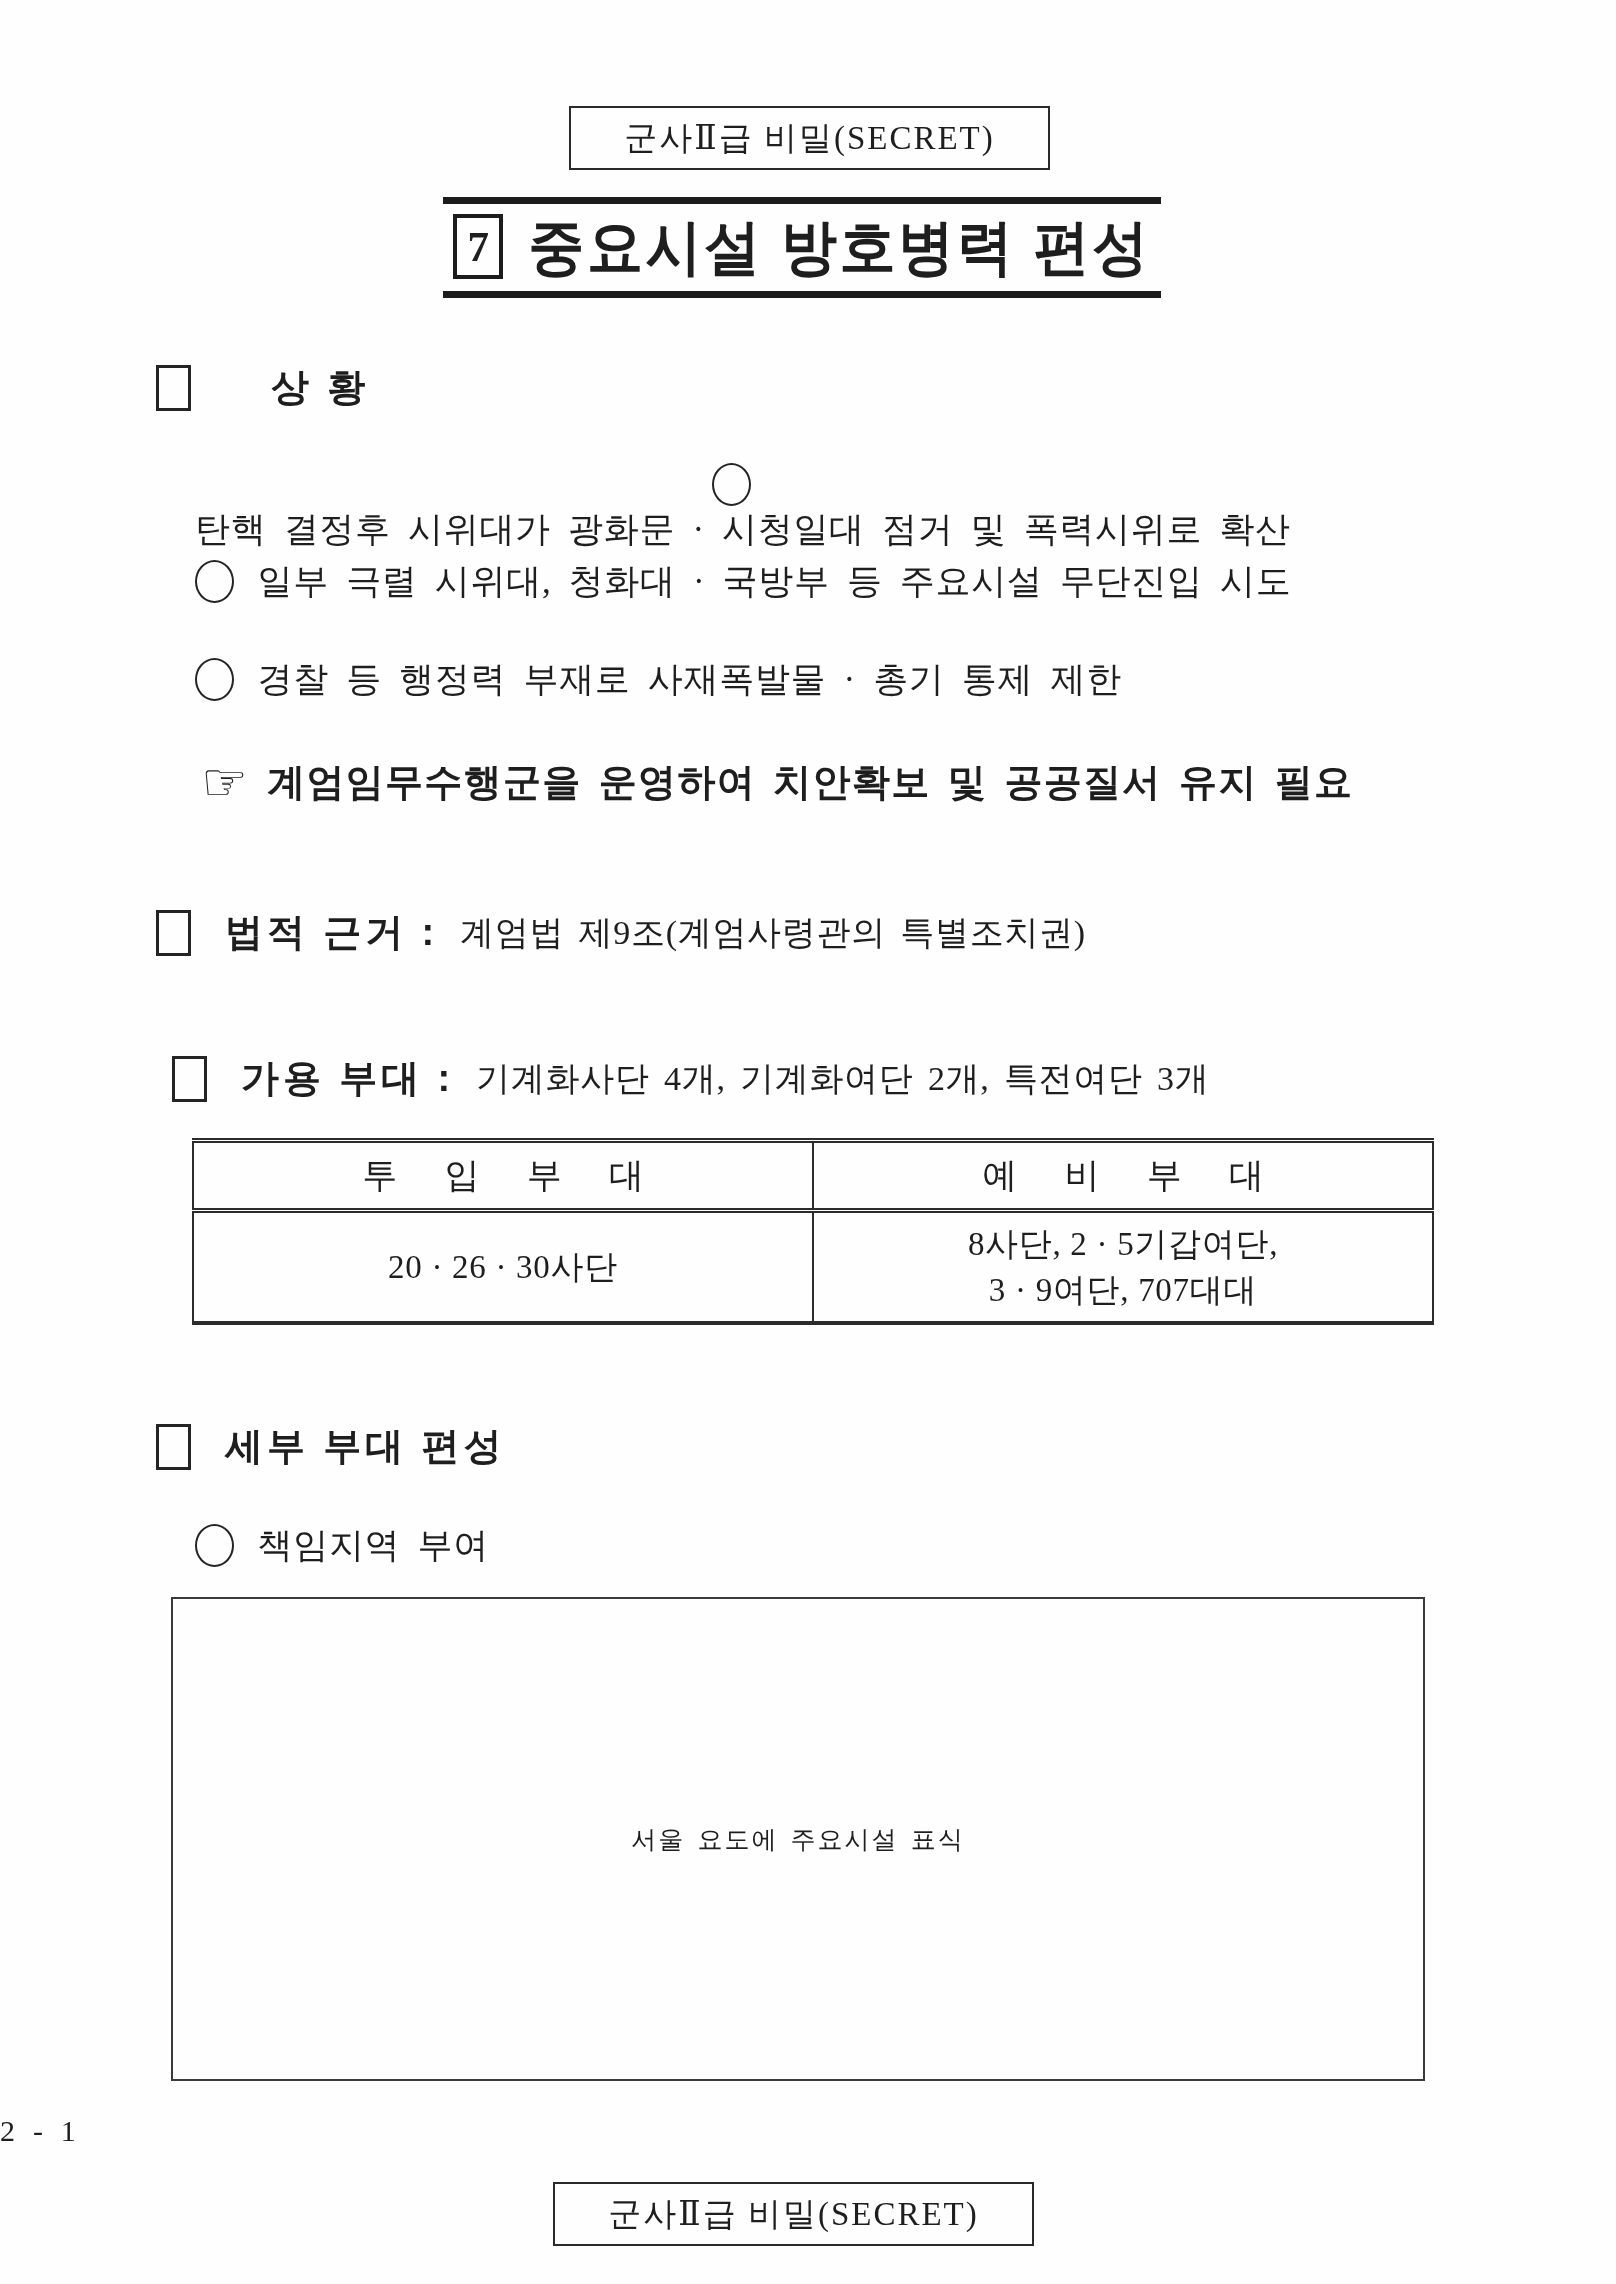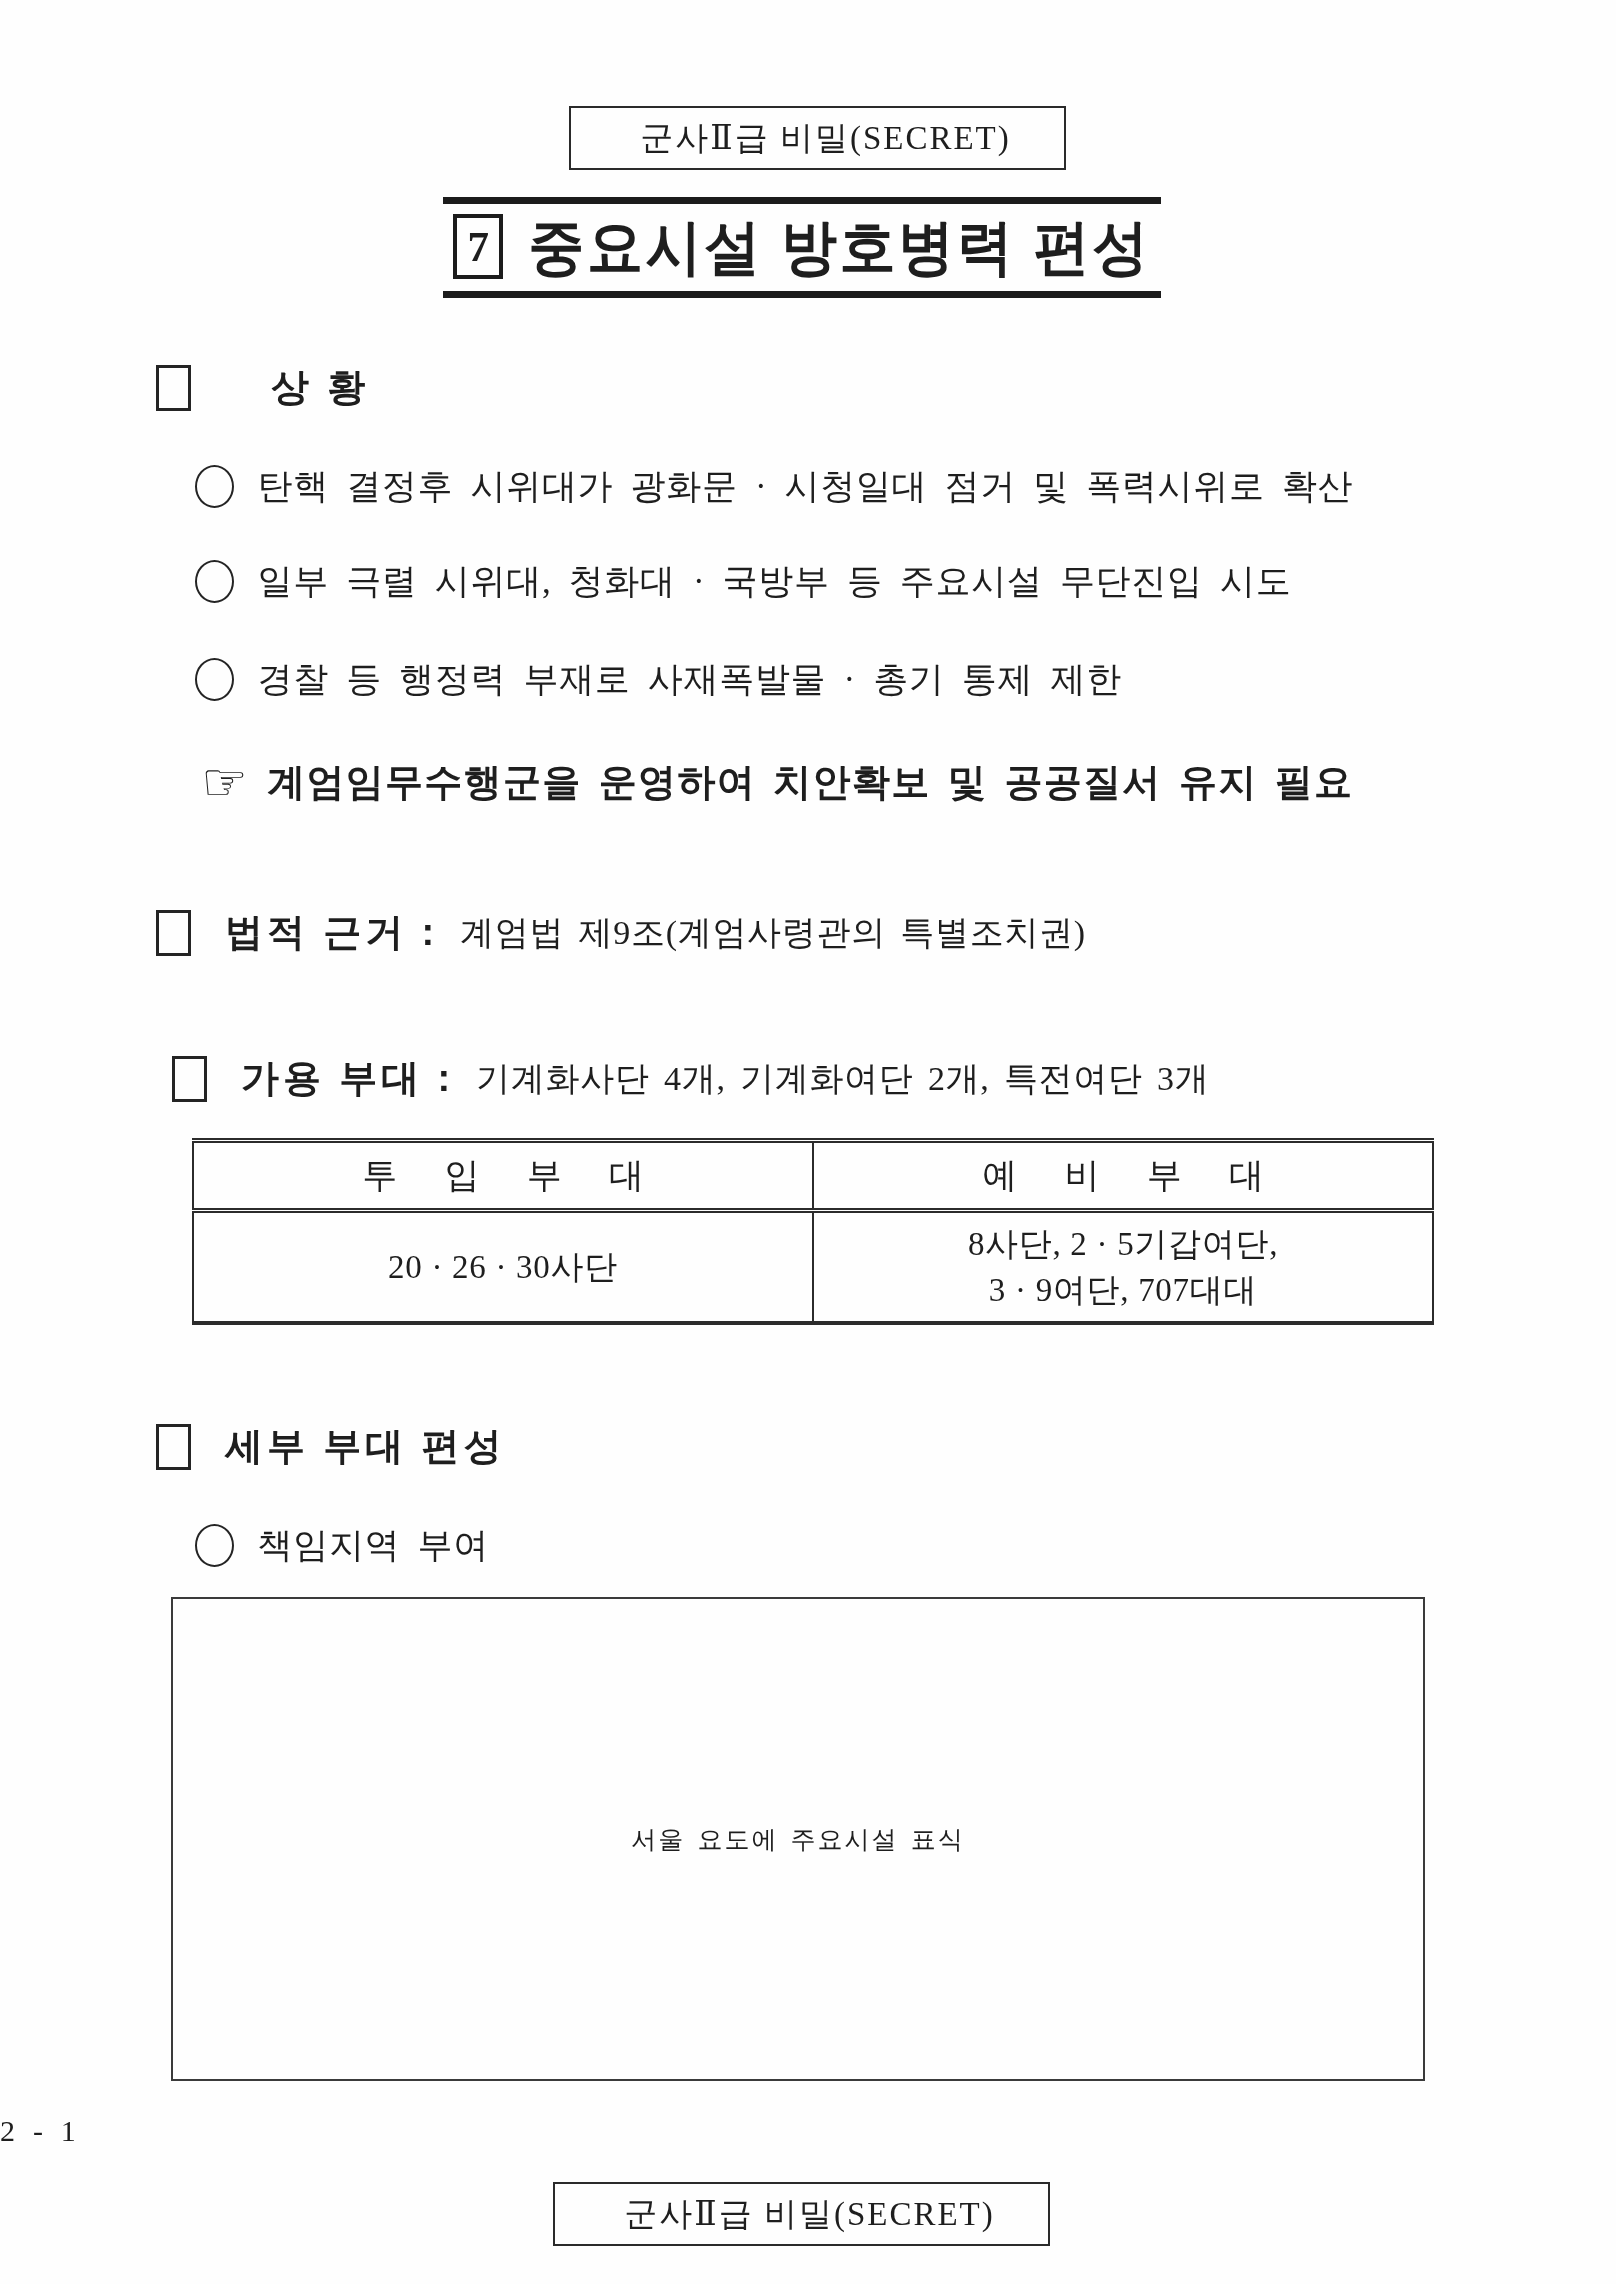--- a/index.html
+++ b/index.html
@@ -13,21 +13,21 @@
     overflow:hidden;
   }
   .abs { position:absolute; }
   .row { position:absolute; display:flex; align-items:center; white-space:nowrap; }
 
   
   .secret-box {
     width:477px; height:60px;
     border:2.6px solid #2a2a2a;
     display:flex; align-items:center; justify-content:center;
-    font-size:33px; letter-spacing:2px;padding-left:16px;
+    font-size:33px; letter-spacing:2px;
   }
 
   
   .title-block {
     left:443px; top:197px; width:718px;
     border-top:7.2px solid #1c1c1c;
     border-bottom:7.2px solid #1c1c1c;
     padding:10.4px 0 11.7px 0;
     display:flex; align-items:center; justify-content:center; gap:25px;
   }
@@ -116,21 +116,21 @@
       <span>7</span>
     </span>
     <span class="title-text">중요시설 방호병력 편성</span>
   </div>
 
   <div class="row" style="left:156px; top:362px;gap:46px;">
     <span class="checkbox"></span>
     <span class="h-label">상 황</span>
   </div>
 
-  <div class="row" style="left:195px; top:463px;">
+  <div class="row" style="left:195px; top:463px;flex-direction:column;">
     <span class="obullet"></span>
     <span class="bullet-text">탄핵 결정후 시위대가 광화문 · 시청일대 점거 및 폭력시위로 확산</span>
   </div>
 
   <div class="row" style="left:195px; top:558px;">
     <span class="obullet"></span>
     <span class="bullet-text">일부 극렬 시위대, 청화대 · 국방부 등 주요시설 무단진입 시도</span>
   </div>
 
   <div class="row" style="left:195px; top:656px;">

